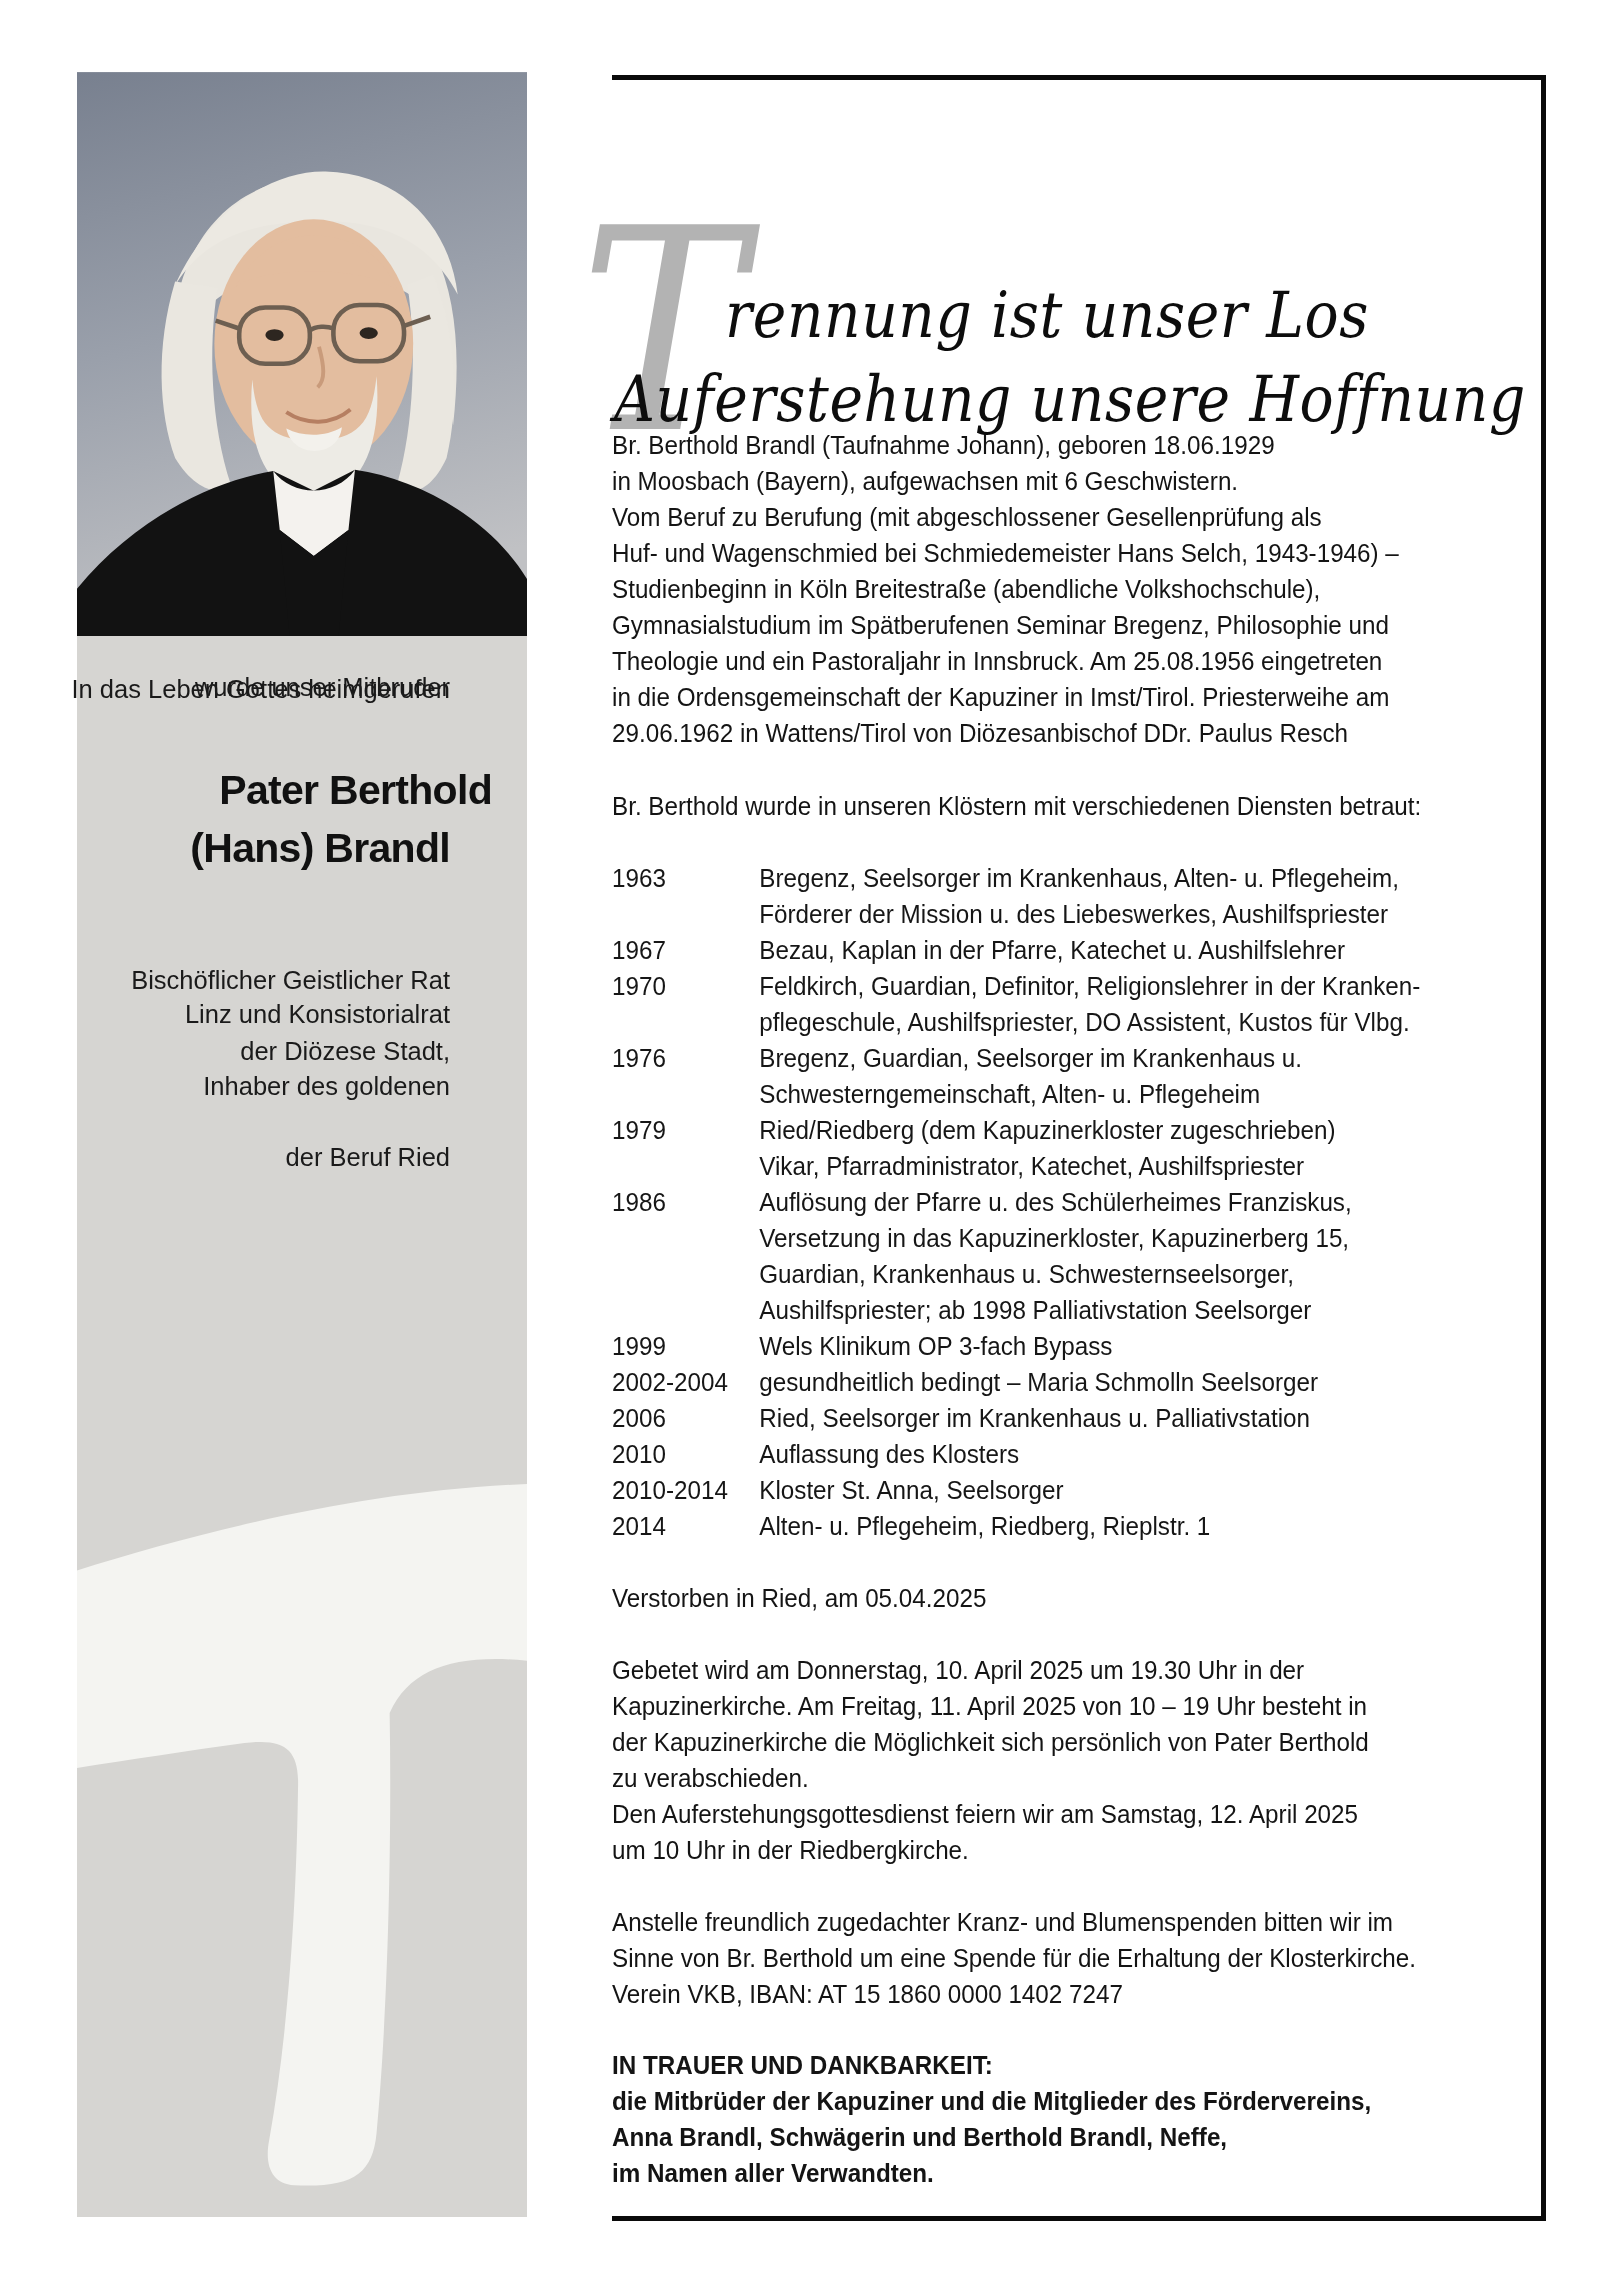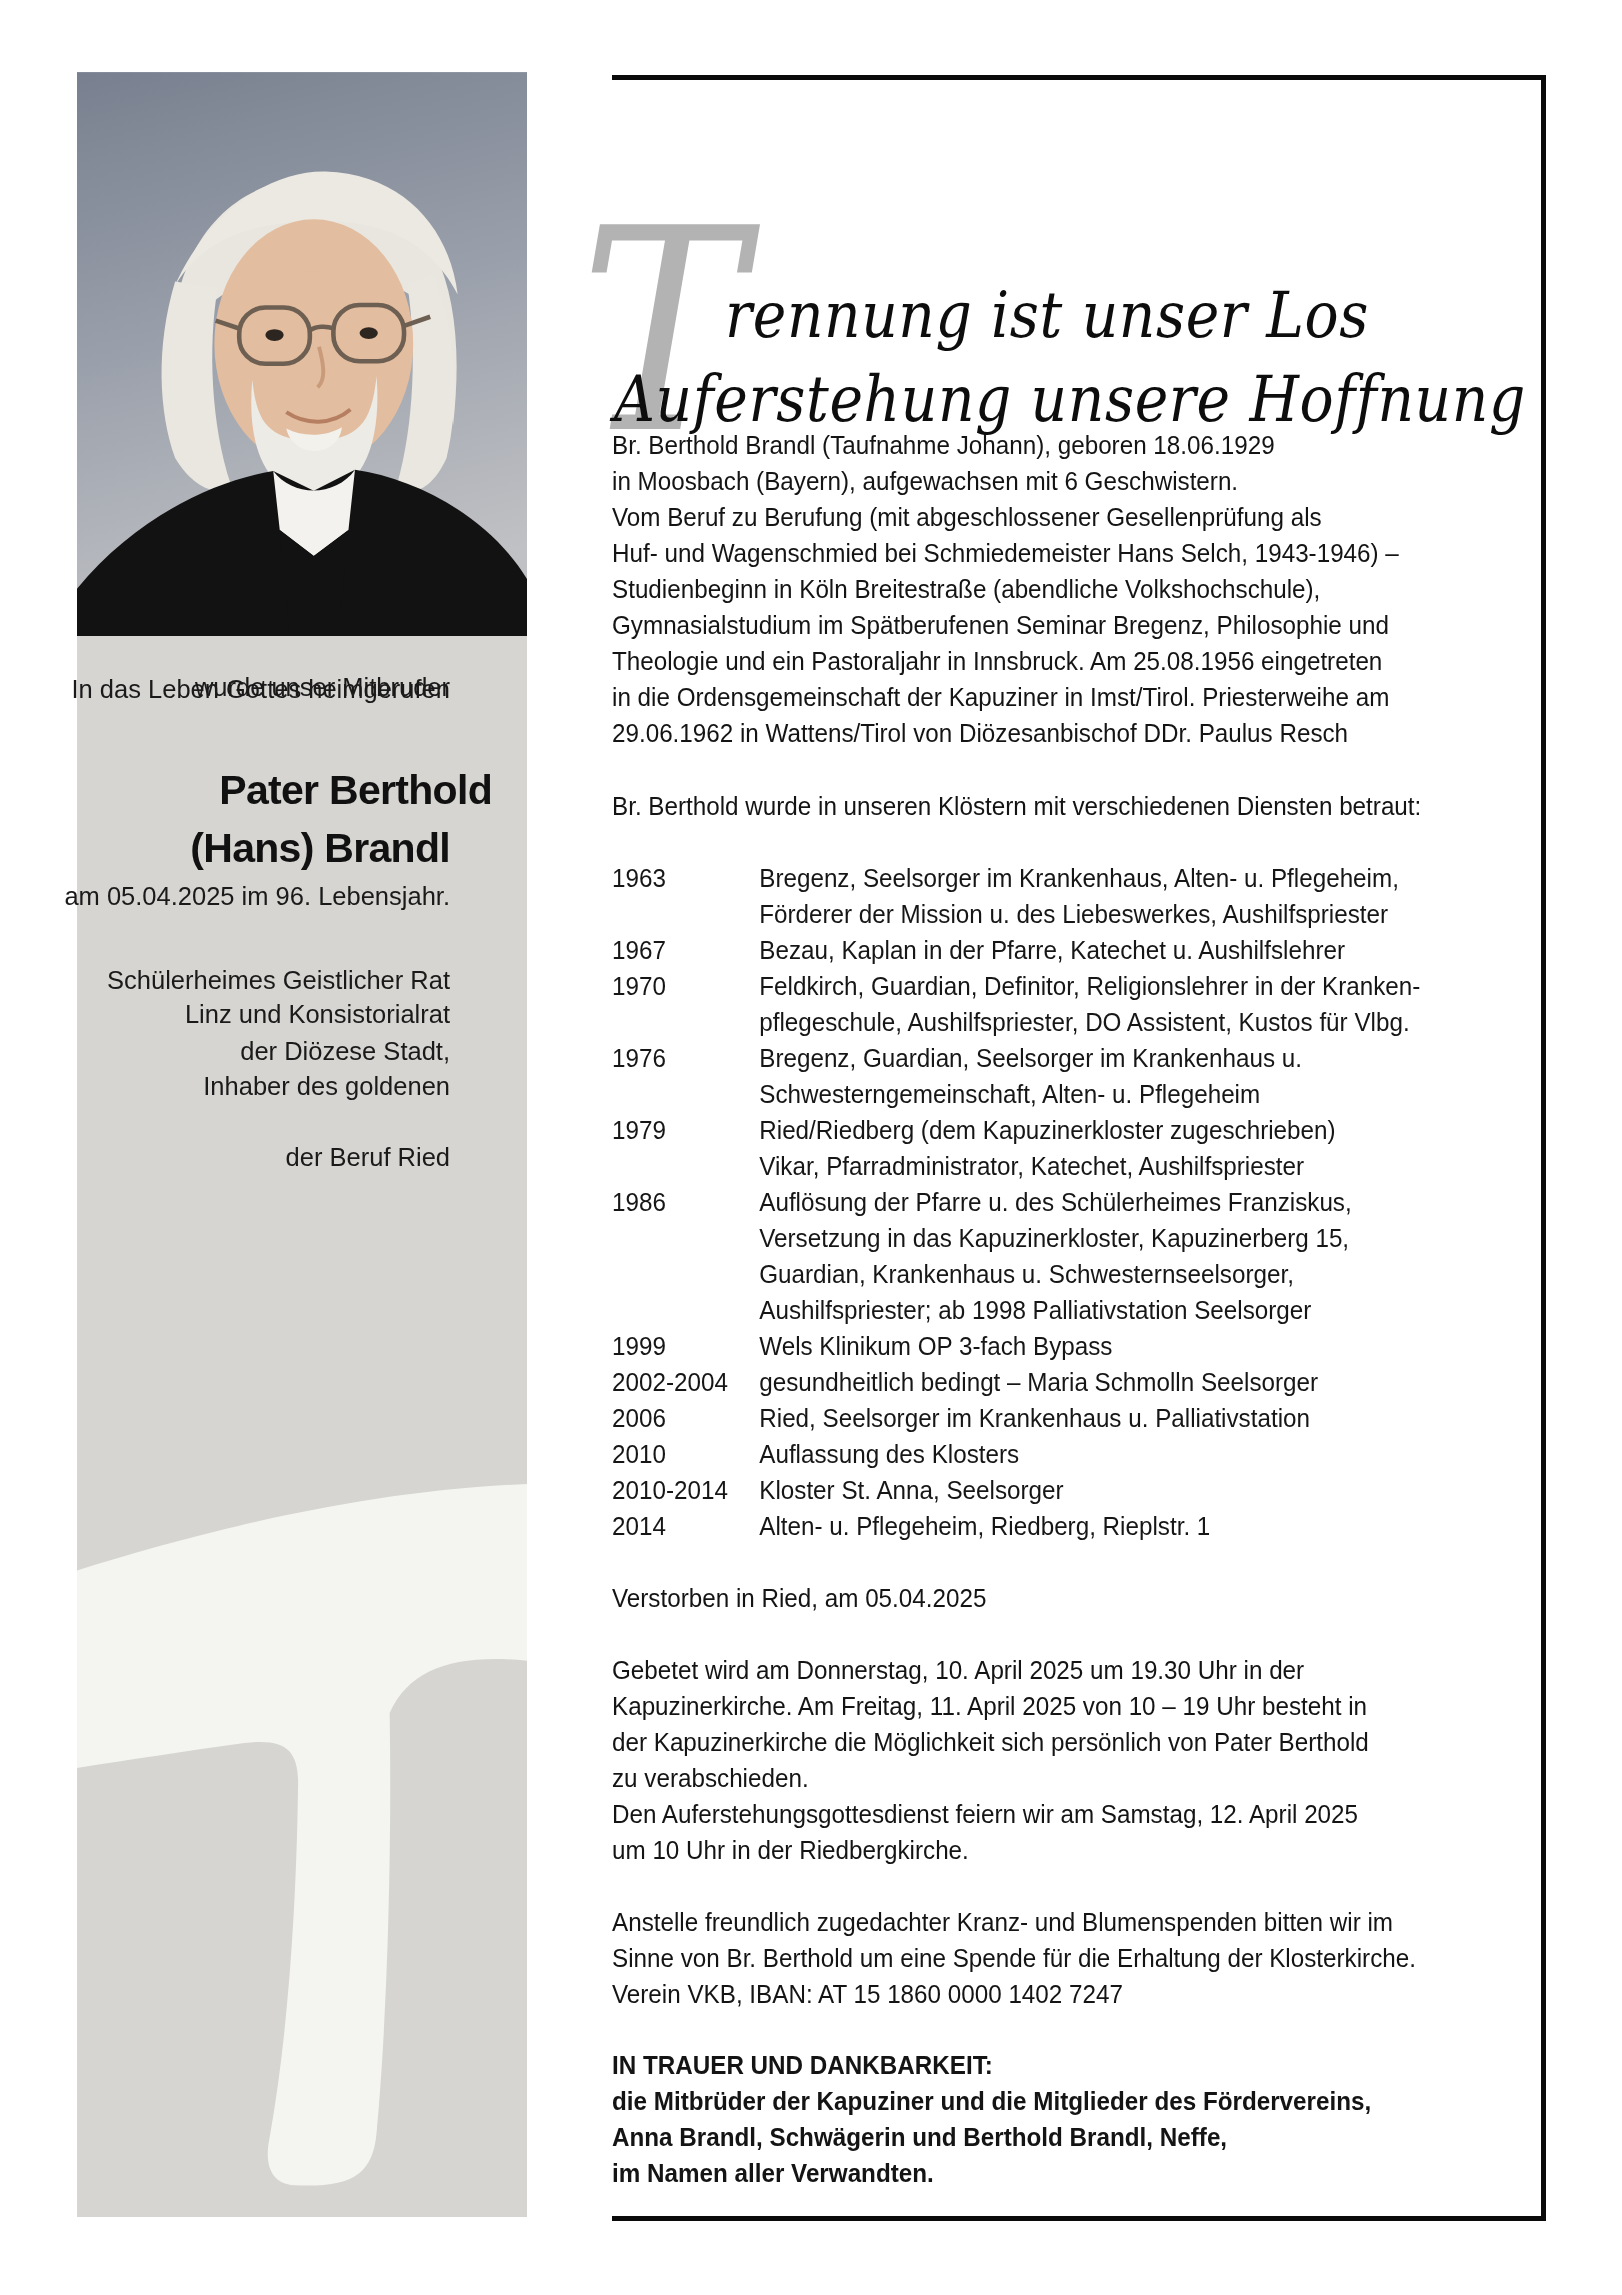--- a/index.html
+++ b/index.html
@@ -123,23 +123,22 @@
                Z" fill="#f4f4f1"></path>
     </svg>
   </div>
 
   <div class="ltext lline" style="top:671px;">In das Leben Gottes heimgerufen</div>
   <div class="ltext lline" style="top:669px;">wurde unser Mitbruder</div>
 
   <div class="ltext" id="mem-name" style="top:767px;">Pater Berthold</div>
   <div class="ltext" id="mem-name2" style="top:825px;font-weight:bold;font-size:41px;line-height:46px;letter-spacing:-0.7px;color:#111;">(Hans) Brandl</div>
 
-  <div class="ltext lline" style="top:878px;">am 05.04.2025 im 96. Lebensjahr.</div>
-
-  <div class="ltext lline" style="top:962px;">Schülerheimes Geistlicher Rat</div>
+
+  <div class="ltext lline" style="top:962px;">Bischöflicher Geistlicher Rat</div>
   <div class="ltext lline" style="top:996px;">Linz und Konsistorialrat</div>
   <div class="ltext lline" style="top:1033px;">der Diözese Stadt,</div>
   <div class="ltext lline" style="top:1068px;">Inhaber des goldenen</div>
   <div class="ltext lline" style="top:1139px;">der Beruf Ried</div>
 
   <div id="frame"></div>
 
   <div id="dropcap">T</div>
   <div class="headline" id="headline1">rennung ist unser Los</div>
   <div class="headline" id="headline2">Auferstehung unsere Hoffnung</div>

